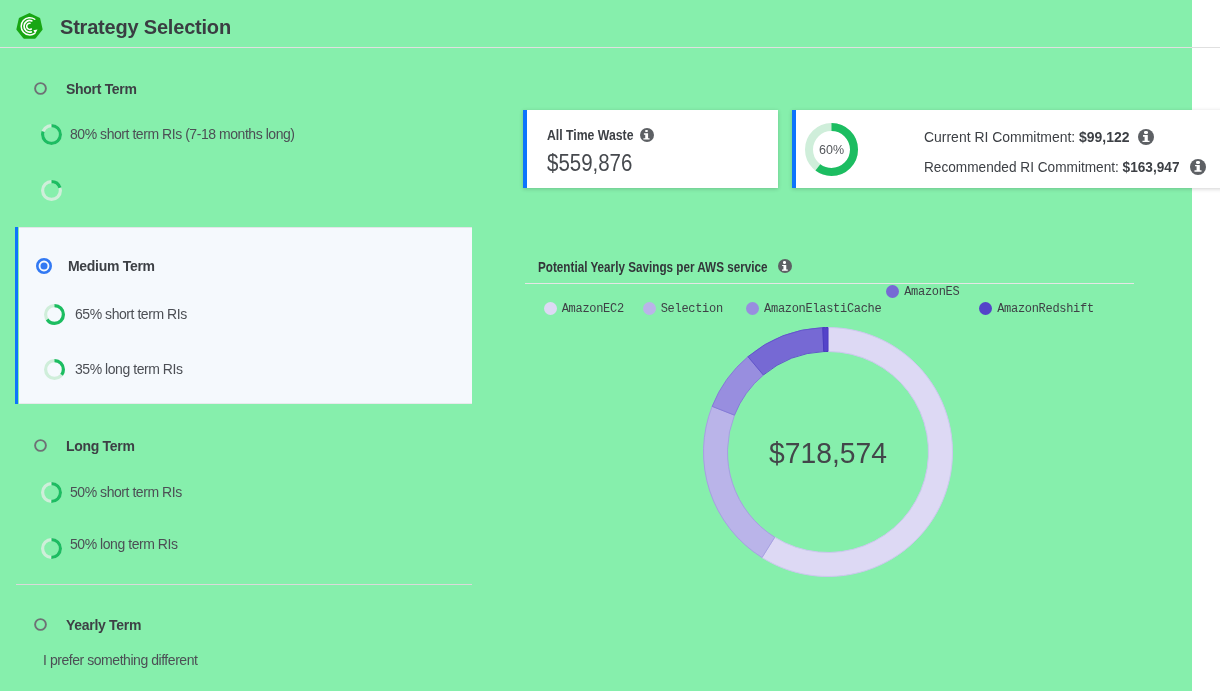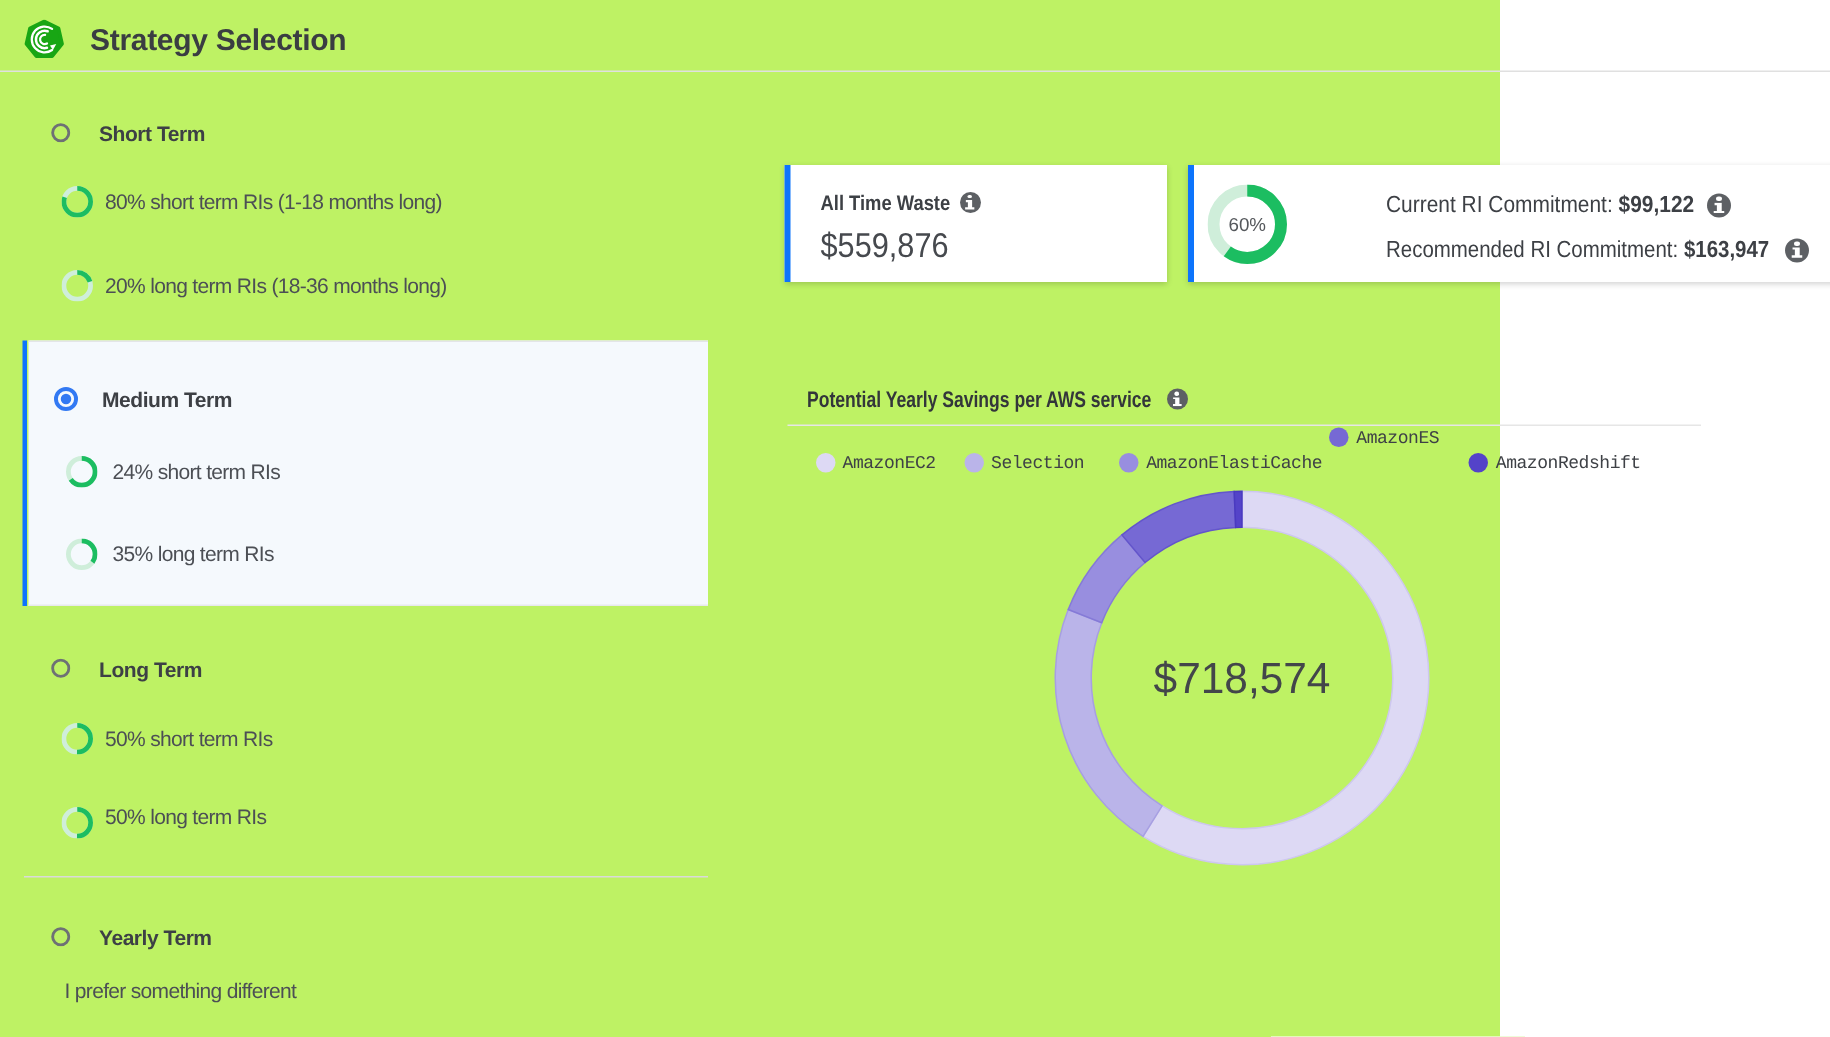--- a/index.html
+++ b/index.html
@@ -1,17 +1,17 @@
 <!DOCTYPE html>
 <html><head>
 <meta charset="utf-8">
 <style>
 * { margin:0; padding:0; box-sizing:border-box; }
 html,body { width:1220px; height:691px; background:#fff; font-family:"Liberation Sans", sans-serif; overflow:hidden; }
-#page { position:relative; width:1000px; height:691px; background:#bef264; }
+#page { position:relative; width:1192px; height:691px; background:#86efac; }
 .abs { position:absolute; }
 .grouplabel { font-size:14px; font-weight:bold; color:#3d4045; letter-spacing:-0.3px; }
 .subtext { font-size:14px; color:#4c4f55; letter-spacing:-0.45px; }
 .vc { display:flex; align-items:center; }
 </style>
 </head>
 <body>
 <div id="page">
 
 <svg class="abs" style="left:16px;top:13px" width="27" height="27" viewBox="0 0 27 27">
@@ -31,45 +31,42 @@
     </svg>
 <div class="abs vc" style="left:66px;top:81px;height:15px">
       <span class="grouplabel">Short Term</span>
     </div>
 
 <div class="abs" style="left:40.5px;top:123.5px" id="c80"><svg width="21" height="21" viewBox="0 0 21 21">
         <circle cx="10.5" cy="10.5" r="8.9" fill="none" stroke="#cfeeda" stroke-width="3.2"></circle>
         <circle cx="10.5" cy="10.5" r="8.9" fill="none" stroke="#1cbd61" stroke-width="3.2" stroke-dasharray="44.74 55.92" transform="rotate(-90 10.5 10.5)"></circle>
       </svg></div>
 <div class="abs vc" style="left:70px;top:126px;height:16px">
-      <span class="subtext">80% short term RIs (1-18 months long)</span>
+      <span class="subtext">80% short term RIs (7-18 months long)</span>
     </div>
 <div class="abs" style="left:40.5px;top:179.5px" id="c20"><svg width="21" height="21" viewBox="0 0 21 21">
         <circle cx="10.5" cy="10.5" r="8.9" fill="none" stroke="#cfeeda" stroke-width="3.2"></circle>
         <circle cx="10.5" cy="10.5" r="8.9" fill="none" stroke="#1cbd61" stroke-width="3.2" stroke-dasharray="11.18 55.92" transform="rotate(-90 10.5 10.5)"></circle>
       </svg></div>
-<div class="abs vc" style="left:70px;top:182px;height:16px">
-      <span class="subtext">20% long term RIs (18-36 months long)</span>
-    </div>
 
 <div class="abs" style="left:14.5px;top:227px;width:3.7px;height:177px;background:#0d74fc;"></div>
 <div class="abs" style="left:19.3px;top:227px;width:452.7px;height:177px;background:#f5f9fd;border-top:1px solid #e3e5e8;border-bottom:1px solid #e8eaec;"></div>
 <svg class="abs" style="left:36px;top:258px" width="16" height="16" viewBox="0 0 16 16">
   <circle cx="8" cy="8" r="6.7" fill="none" stroke="#3279f3" stroke-width="2.6"></circle>
   <circle cx="8" cy="8" r="3.5" fill="#3279f3"></circle>
 </svg>
 <div class="abs vc" style="left:68px;top:258px;height:16px">
       <span class="grouplabel">Medium Term</span>
     </div>
 <div class="abs" style="left:43.5px;top:303.5px" id="c65"><svg width="21" height="21" viewBox="0 0 21 21">
         <circle cx="10.5" cy="10.5" r="8.9" fill="none" stroke="#cfeeda" stroke-width="3.2"></circle>
         <circle cx="10.5" cy="10.5" r="8.9" fill="none" stroke="#1cbd61" stroke-width="3.2" stroke-dasharray="36.35 55.92" transform="rotate(-90 10.5 10.5)"></circle>
       </svg></div>
 <div class="abs vc" style="left:75px;top:306px;height:16px">
-      <span class="subtext">24% short term RIs</span>
+      <span class="subtext">65% short term RIs</span>
     </div>
 <div class="abs" style="left:43.5px;top:358.5px" id="c35"><svg width="21" height="21" viewBox="0 0 21 21">
         <circle cx="10.5" cy="10.5" r="8.9" fill="none" stroke="#cfeeda" stroke-width="3.2"></circle>
         <circle cx="10.5" cy="10.5" r="8.9" fill="none" stroke="#1cbd61" stroke-width="3.2" stroke-dasharray="19.57 55.92" transform="rotate(-90 10.5 10.5)"></circle>
       </svg></div>
 <div class="abs vc" style="left:75px;top:361px;height:16px">
       <span class="subtext">35% long term RIs</span>
     </div>
 
 <svg class="abs" style="left:34px;top:438.5px" width="13" height="13" viewBox="0 0 13 13">

